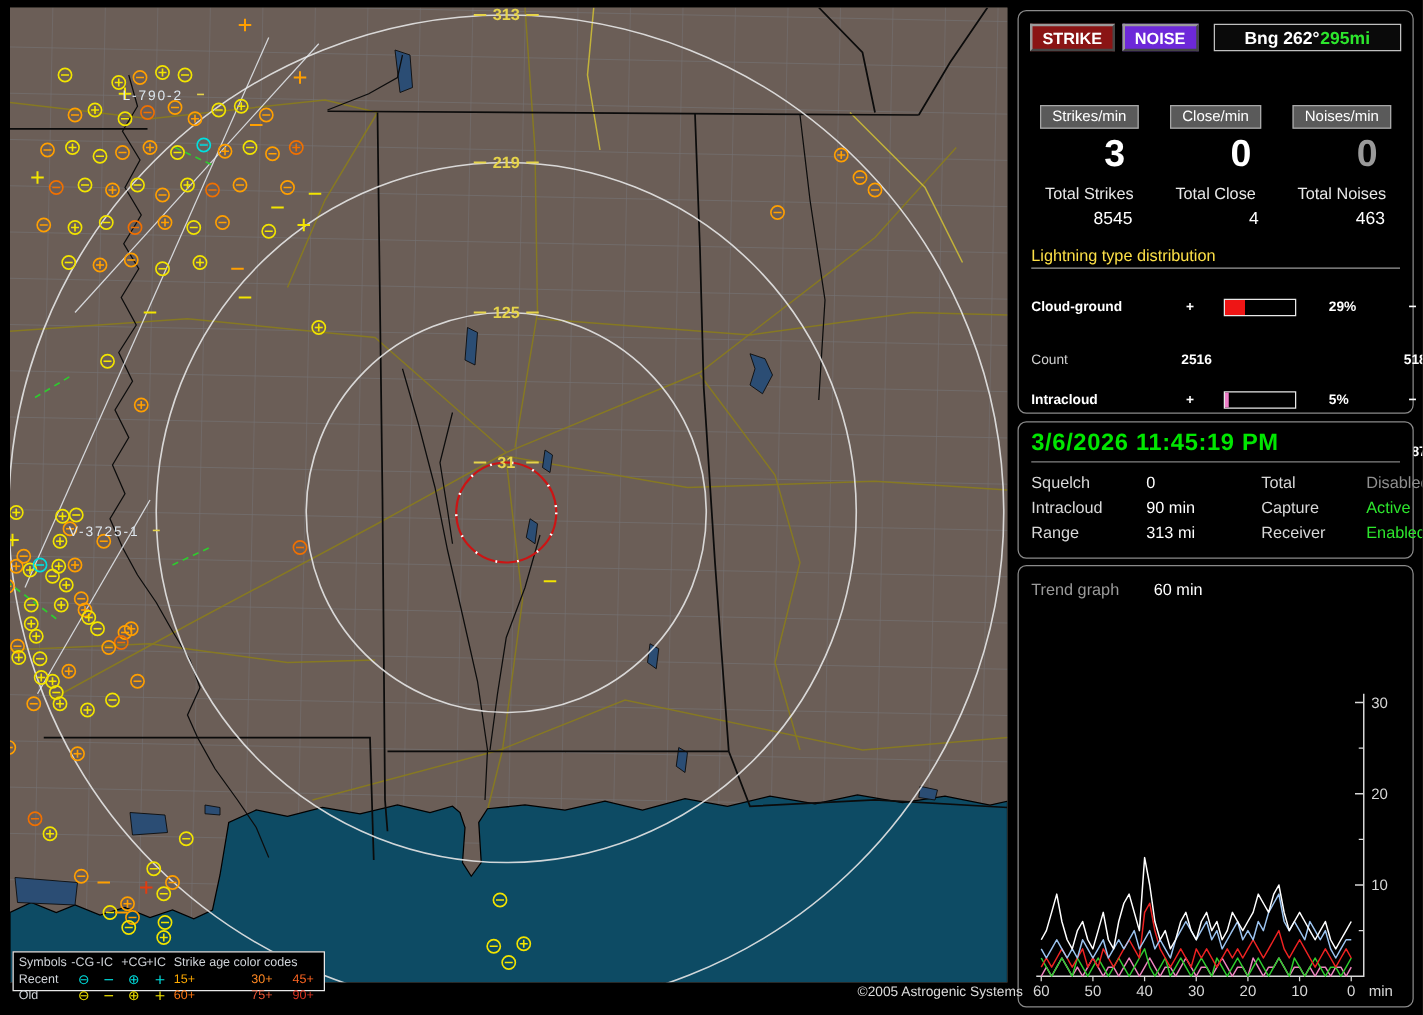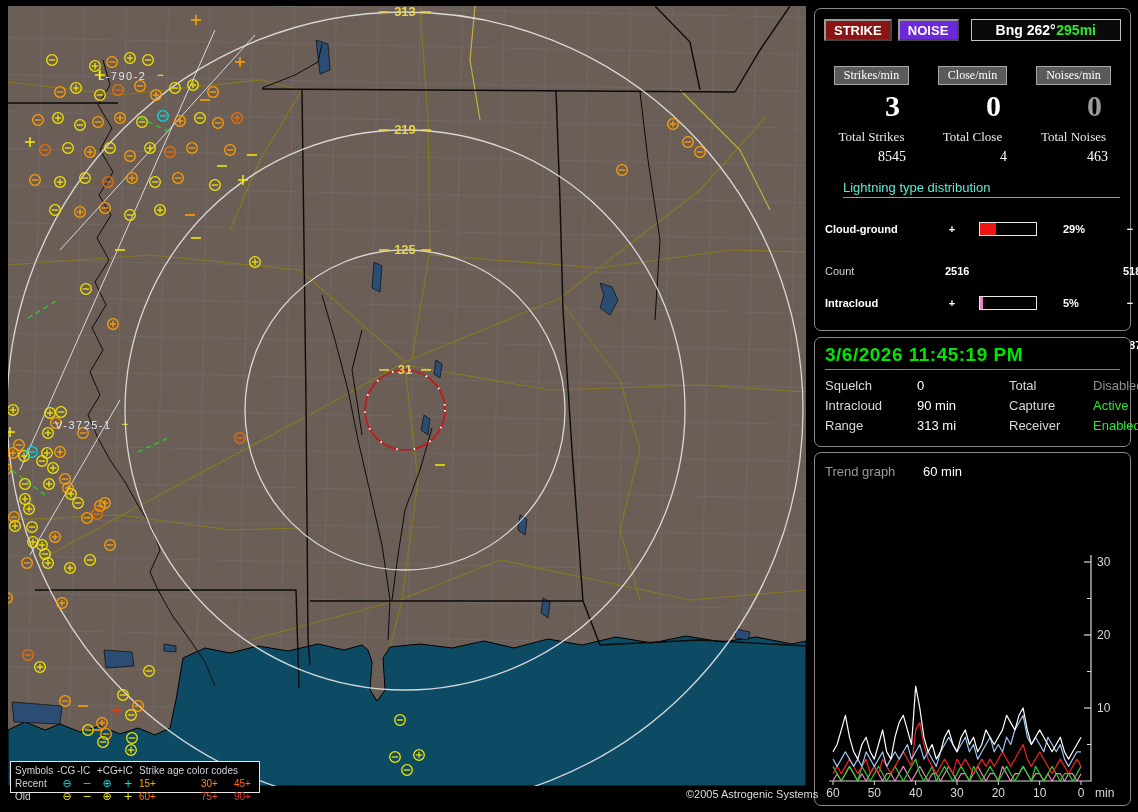--- a/index.html
+++ b/index.html
@@ -21,29 +21,29 @@
   #box3{top:452px;height:354px;}
   .row1{display:flex;align-items:center;gap:6px;margin:10px 9px 0 9px;}
   .btn{height:22px;line-height:20px;text-align:center;font-weight:bold;font-size:13px;color:#fff;
        border:2px outset #9a9a9a;box-sizing:border-box;padding:0 8px;cursor:pointer;}
   #btn-strike{background:#8a1414;width:74px;}
   #btn-noise{background:#6d28d9;width:68px;}
   .spacer{flex:1;}
   #bng{width:168px;height:22px;border:1px solid #c0c0c0;background:#0a0a0a;display:flex;align-items:center;
        justify-content:space-between;padding:0 24px;box-sizing:border-box;font-weight:bold;font-size:14px;}
   #bng .val{color:#2de62d;}
-  .rates{display:flex;margin:25px 6px 0 6px;font-family:Liberation Serif, serif;}
+  .rates{display:flex;margin:43px 6px 0 6px;}
   .rcol{width:101px;display:flex;flex-direction:column;}
   .chip{align-self:center;background:#5a5a5a;border:1px solid #a8a8a8;color:#fff;font-size:12px;
         padding:2px 9px;line-height:13px;}
   .bignum{font-size:30px;font-weight:bold;text-align:right;padding-right:22px;margin-top:4px;height:38px;}
   .tlabel{font-size:13px;color:#e8e8e8;text-align:center;margin-top:2px;}
   .tvalue{font-size:14px;color:#fff;text-align:right;padding-right:16px;margin-top:4px;}
-  .dist-title{margin:15px 10px 3px 28px;padding-bottom:2px;border-bottom:1px solid #9a9a9a;
-              color:#5eead4;font-size:13px;}
+  .dist-title{margin:15px 10px 3px 10px;padding-bottom:2px;border-bottom:1px solid #9a9a9a;
+              color:#fde047;font-size:13px;}
   .dist-row{display:grid;grid-template-columns:100px 14px 60px 44px 14px 60px 30px;align-items:center;
             margin:20px 10px 0 10px;height:22px;font-size:11px;gap:20px;}
   .dist-label{font-weight:bold;}
   .dist-sign{font-weight:bold;text-align:center;}
   .bar{width:56px;height:12px;border:1px solid #e8e8e8;background:#000;}
   .bar>div{height:100%;}
   .pct{font-weight:bold;padding-left:4px;}
   .cnt{color:#cfcfcf;}
   .cntv{font-weight:bold;}
   

